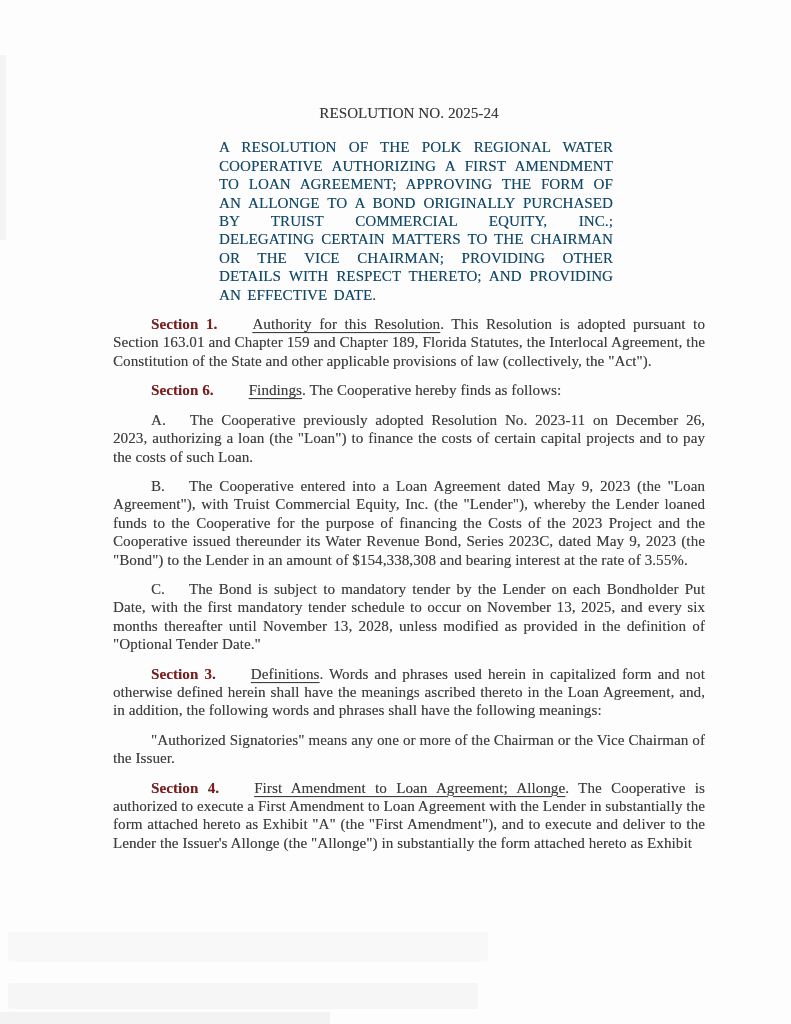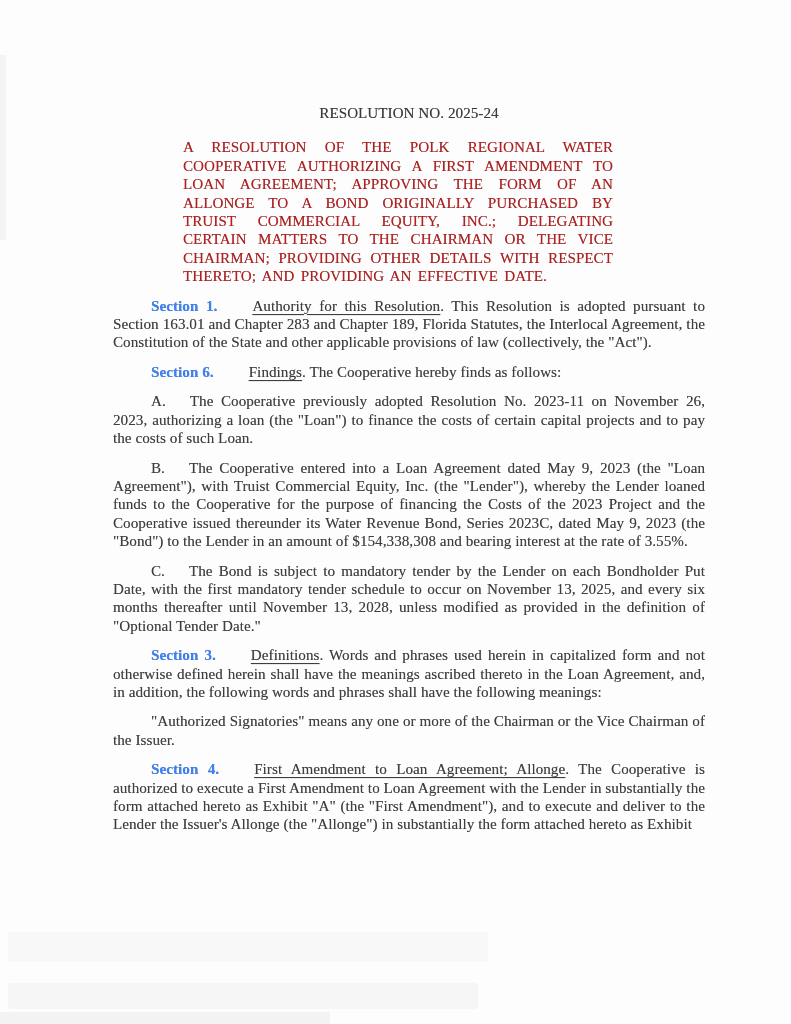--- a/index.html
+++ b/index.html
@@ -26,33 +26,33 @@
     letter-spacing: 0.1px;
     filter: blur(0.28px);
     text-shadow: 0.2px 0.2px 0.45px rgba(70,70,70,0.55);
   }
   .doc-title {
     text-align: center;
     margin: 0 0 0 0;
     color: #3a3a3a;
   }
   .preamble {
-    margin: 16px 92px 0 70px;
+    margin: 16px 92px 0 106px;
     text-align: justify;
     text-justify: inter-word;
     word-spacing: 2.5px;
-    color: #b91c1c;
+    color: #0c4a6e;
   }
   .para {
     margin: 11px 0 0 0;
     text-align: justify;
     text-justify: inter-word;
     text-indent: 38px;
   }
-  .bold { font-weight: bold; color: #3b82f6; }
+  .bold { font-weight: bold; color: #7f1d1d; }
   .underline {
     text-decoration: underline;
     text-decoration-thickness: 1px;
     text-underline-offset: 2.5px;
     margin-left: 28px;
   }
   .gap { display: inline-block; }
   .gap.sec { width: 7px; }
   .gap.tab { width: 24px; }
   
@@ -66,25 +66,25 @@
 <body>
 
 <div class="page">
   <div class="content">
 
     <div class="doc-title">RESOLUTION NO. 2025-24</div>
 
     <p class="preamble">A RESOLUTION OF THE POLK REGIONAL WATER COOPERATIVE AUTHORIZING A FIRST AMENDMENT TO LOAN AGREEMENT; APPROVING THE FORM OF AN ALLONGE TO A BOND ORIGINALLY PURCHASED BY TRUIST COMMERCIAL EQUITY, INC.; DELEGATING CERTAIN MATTERS TO THE CHAIRMAN OR THE VICE CHAIRMAN; PROVIDING OTHER DETAILS WITH RESPECT THERETO; AND PROVIDING AN EFFECTIVE DATE.</p>
 
 
-    <p class="para"><span class="bold">Section 1.</span><span class="gap sec"></span><span class="underline">Authority for this Resolution</span><span>.  This Resolution is adopted pursuant to Section 163.01 and Chapter 283 and Chapter 189, Florida Statutes, the Interlocal Agreement, the Constitution of the State and other applicable provisions of law (collectively, the "Act").</span></p>
+    <p class="para"><span class="bold">Section 1.</span><span class="gap sec"></span><span class="underline">Authority for this Resolution</span><span>.  This Resolution is adopted pursuant to Section 163.01 and Chapter 159 and Chapter 189, Florida Statutes, the Interlocal Agreement, the Constitution of the State and other applicable provisions of law (collectively, the "Act").</span></p>
 
     <p class="para"><span class="bold">Section 6.</span><span class="gap sec"></span><span class="underline">Findings</span><span>.  The Cooperative hereby finds as follows:</span></p>
 
-    <p class="para"><span>A.</span><span class="gap tab"></span><span>The Cooperative previously adopted Resolution No. 2023-11 on November 26, 2023, authorizing a loan (the "Loan") to finance the costs of certain capital projects and to pay the costs of such Loan.</span></p>
+    <p class="para"><span>A.</span><span class="gap tab"></span><span>The Cooperative previously adopted Resolution No. 2023-11 on December 26, 2023, authorizing a loan (the "Loan") to finance the costs of certain capital projects and to pay the costs of such Loan.</span></p>
 
     <p class="para"><span>B.</span><span class="gap tab"></span><span>The Cooperative entered into a Loan Agreement dated May 9, 2023 (the "Loan Agreement"), with Truist Commercial Equity, Inc. (the "Lender"), whereby the Lender loaned funds to the Cooperative for the purpose of financing the Costs of the 2023 Project and the Cooperative issued thereunder its Water Revenue Bond, Series 2023C, dated May 9, 2023 (the "Bond") to the Lender in an amount of $154,338,308 and bearing interest at the rate of 3.55%.</span></p>
 
     <p class="para"><span>C.</span><span class="gap tab"></span><span>The Bond is subject to mandatory tender by the Lender on each Bondholder Put Date, with the first mandatory tender schedule to occur on November 13, 2025, and every six months thereafter until November 13, 2028, unless modified as provided in the definition of "Optional Tender Date."</span></p>
 
 
     <p class="para"><span class="bold">Section 3.</span><span class="gap sec"></span><span class="underline">Definitions</span><span>.  Words and phrases used herein in capitalized form and not otherwise defined herein shall have the meanings ascribed thereto in the Loan Agreement, and, in addition, the following words and phrases shall have the following meanings:</span></p>
 
     <p class="para">"Authorized Signatories" means any one or more of the Chairman or the Vice Chairman of the Issuer.</p>
 

